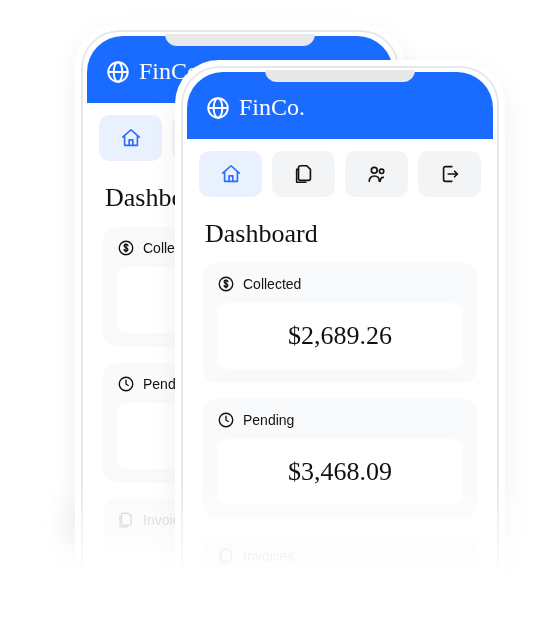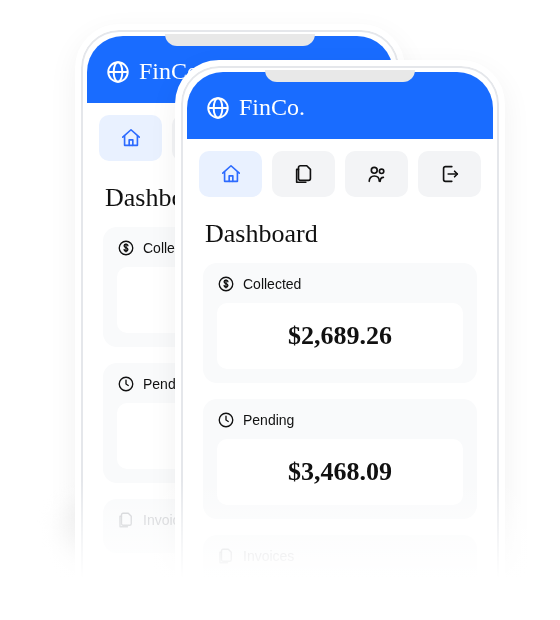--- a/index.html
+++ b/index.html
@@ -113,21 +113,20 @@
     margin-bottom: 10px;
   }
   .card-h svg { display: block; flex-shrink: 0; }
   .amount-box {
     background: #fff;
     border-radius: 10px;
     text-align: center;
     padding: 18px 6px;
     font-size: 26px;
     color: #111;
-    font-weight: bold;
   }
   .card.muted .card-h { color: #c6c8cc; }
   .card.muted svg { stroke: #c6c8cc; }
   .phone.back { z-index: 2; }
   .phone.front { z-index: 10; }
 </style>
 </head>
 <body>
 
 <div class="stage">

